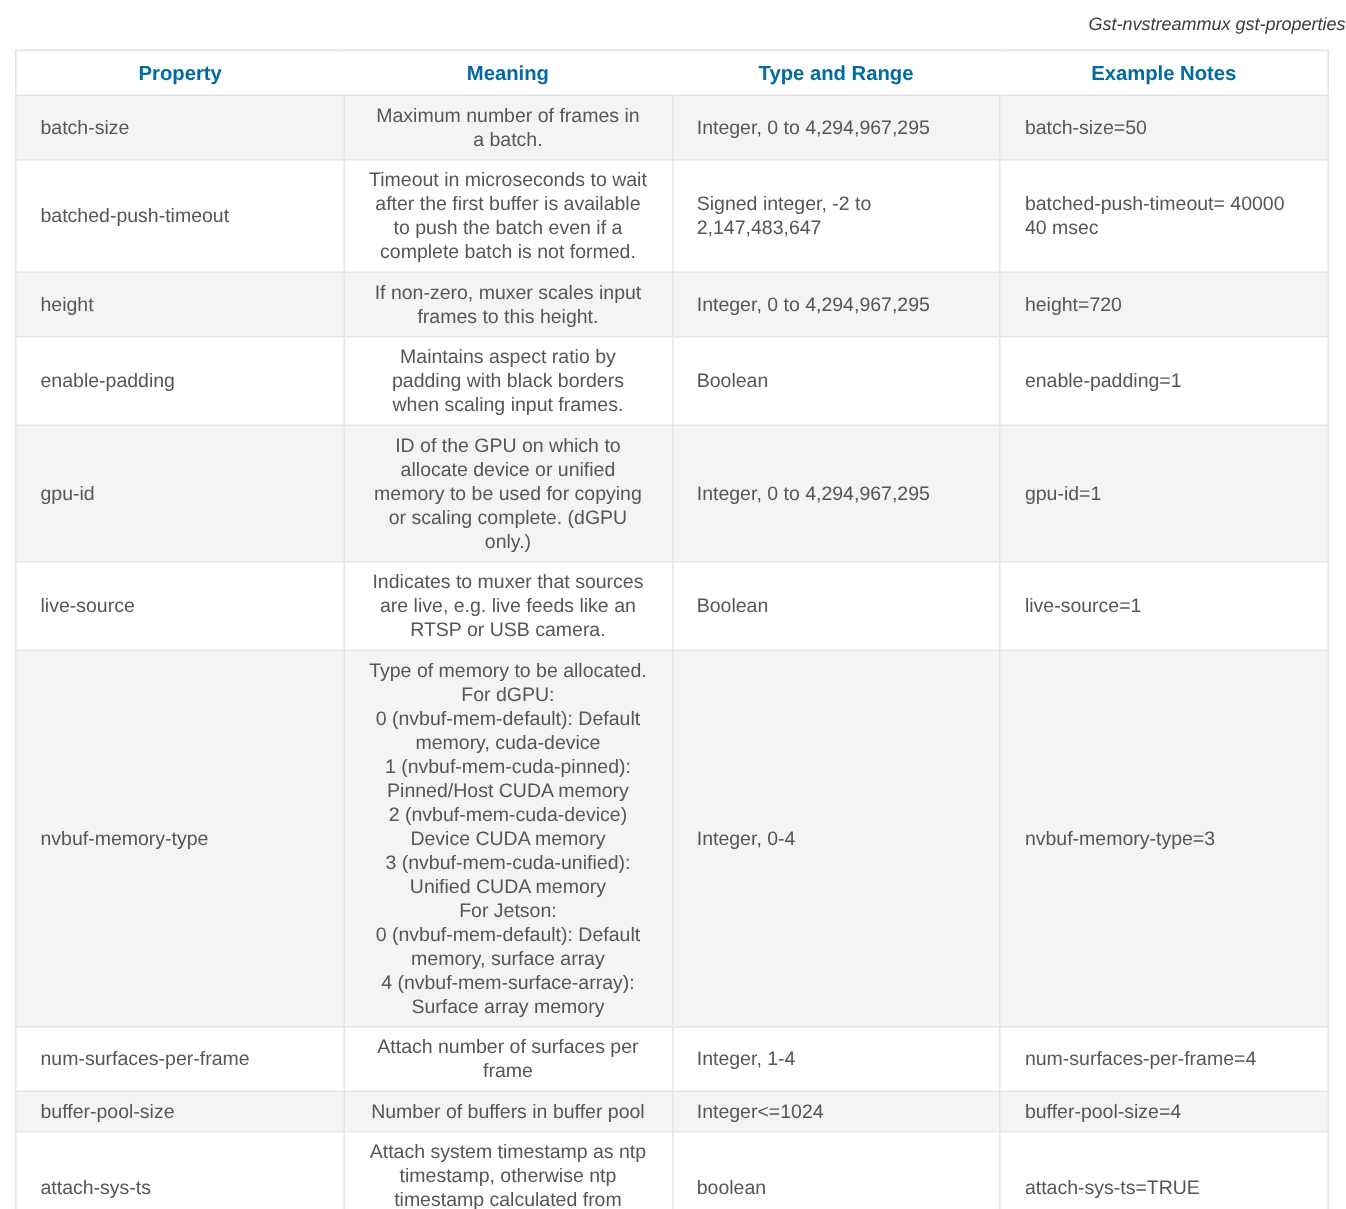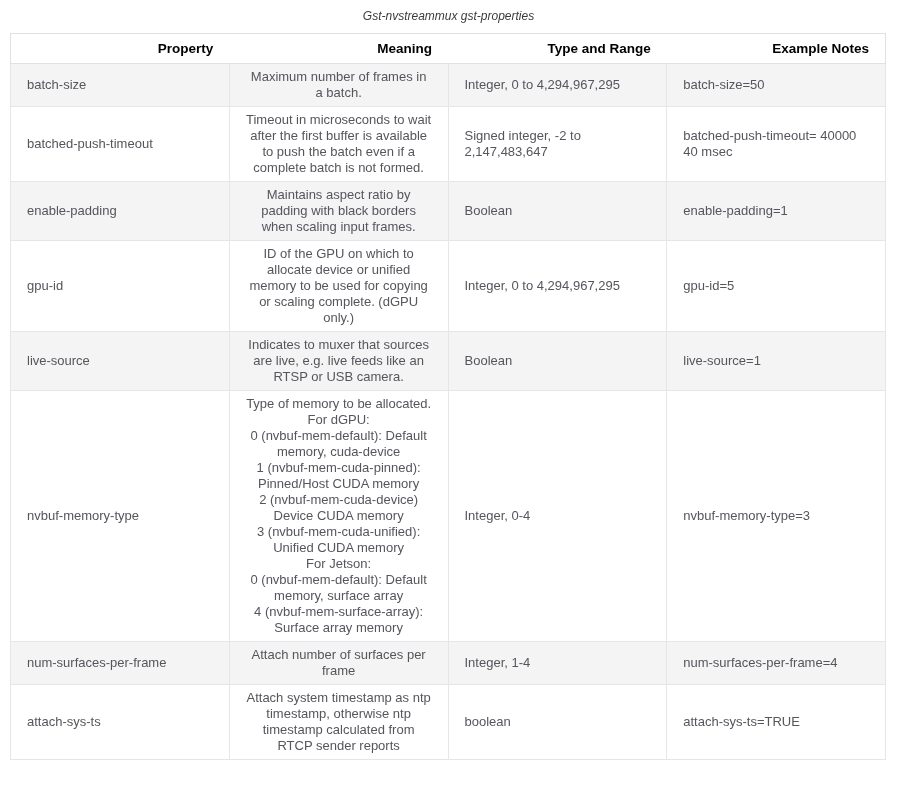--- a/index.html
+++ b/index.html
@@ -7,41 +7,41 @@
     background: #ffffff;
     font-family: "Liberation Sans", sans-serif;
   }
   .page {
     width: 897px;
     height: 806px;
     background: #ffffff;
     overflow: hidden;
   }
   .table-caption {
-    text-align: center;
+    text-align: right;
     font-style: italic;
     font-size: 12px;
     color: #3b3b3f;
     padding-top: 9px;
     padding-bottom: 10px;
   }
   table.props {
     width: 876px;
     margin-left: 10px;
     border-collapse: collapse;
     table-layout: fixed;
     border: 1px solid #e1e1e4;
   }
   table.props col { width: 25%; }
   table.props thead th {
     background: #ffffff;
-    text-align: right;
+    text-align: center;
     font-size: 13.5px;
     font-weight: bold;
-    color: #000000;
+    color: #0369a1;
     padding: 6px 16px;
     line-height: 17px;
     border-bottom: 1px solid #e1e1e4;
   }
   table.props tbody td {
     font-size: 13px;
     line-height: 16px;
     color: #55555c;
     padding: 5px 16px;
     vertical-align: middle;
@@ -86,33 +86,39 @@
         </tr>
 
         <tr>
           <td class="property-cell">batched-push-timeout</td>
           <td class="meaning-cell">Timeout in microseconds to wait after the first buffer is available to push the batch even if a complete batch is not formed.</td>
           <td class="type-cell">Signed integer, -2 to 2,147,483,647</td>
           <td class="example-cell">batched-push-timeout= 40000 40 msec</td>
         </tr>
 
 
+        <tr>
+          <td class="property-cell">height</td>
+          <td class="meaning-cell">If non-zero, muxer scales input frames to this height.</td>
+          <td class="type-cell">Integer, 0 to 4,294,967,295</td>
+          <td class="example-cell">height=720</td>
+        </tr>
 
         <tr>
           <td class="property-cell">enable-padding</td>
           <td class="meaning-cell">Maintains aspect ratio by padding with black borders when scaling input frames.</td>
           <td class="type-cell">Boolean</td>
           <td class="example-cell">enable-padding=1</td>
         </tr>
 
         <tr>
           <td class="property-cell">gpu-id</td>
           <td class="meaning-cell">ID of the GPU on which to allocate device or unified memory to be used for copying or scaling complete. (dGPU only.)</td>
           <td class="type-cell">Integer, 0 to 4,294,967,295</td>
-          <td class="example-cell">gpu-id=5</td>
+          <td class="example-cell">gpu-id=1</td>
         </tr>
 
         <tr>
           <td class="property-cell">live-source</td>
           <td class="meaning-cell">Indicates to muxer that sources are live, e.g. live feeds like an RTSP or USB camera.</td>
           <td class="type-cell">Boolean</td>
           <td class="example-cell">live-source=1</td>
         </tr>
 
         <tr>
@@ -130,20 +136,26 @@
           <td class="example-cell">nvbuf-memory-type=3</td>
         </tr>
 
         <tr>
           <td class="property-cell">num-surfaces-per-frame</td>
           <td class="meaning-cell">Attach number of surfaces per frame</td>
           <td class="type-cell">Integer, 1-4</td>
           <td class="example-cell">num-surfaces-per-frame=4</td>
         </tr>
 
+        <tr>
+          <td class="property-cell">buffer-pool-size</td>
+          <td class="meaning-cell">Number of buffers in buffer pool</td>
+          <td class="type-cell">Integer&lt;=1024</td>
+          <td class="example-cell">buffer-pool-size=4</td>
+        </tr>
 
         <tr>
           <td class="property-cell">attach-sys-ts</td>
           <td class="meaning-cell">Attach system timestamp as ntp timestamp, otherwise ntp timestamp calculated from RTCP sender reports</td>
           <td class="type-cell">boolean</td>
           <td class="example-cell">attach-sys-ts=TRUE</td>
         </tr>
       </tbody>
   </table>
 </div>

